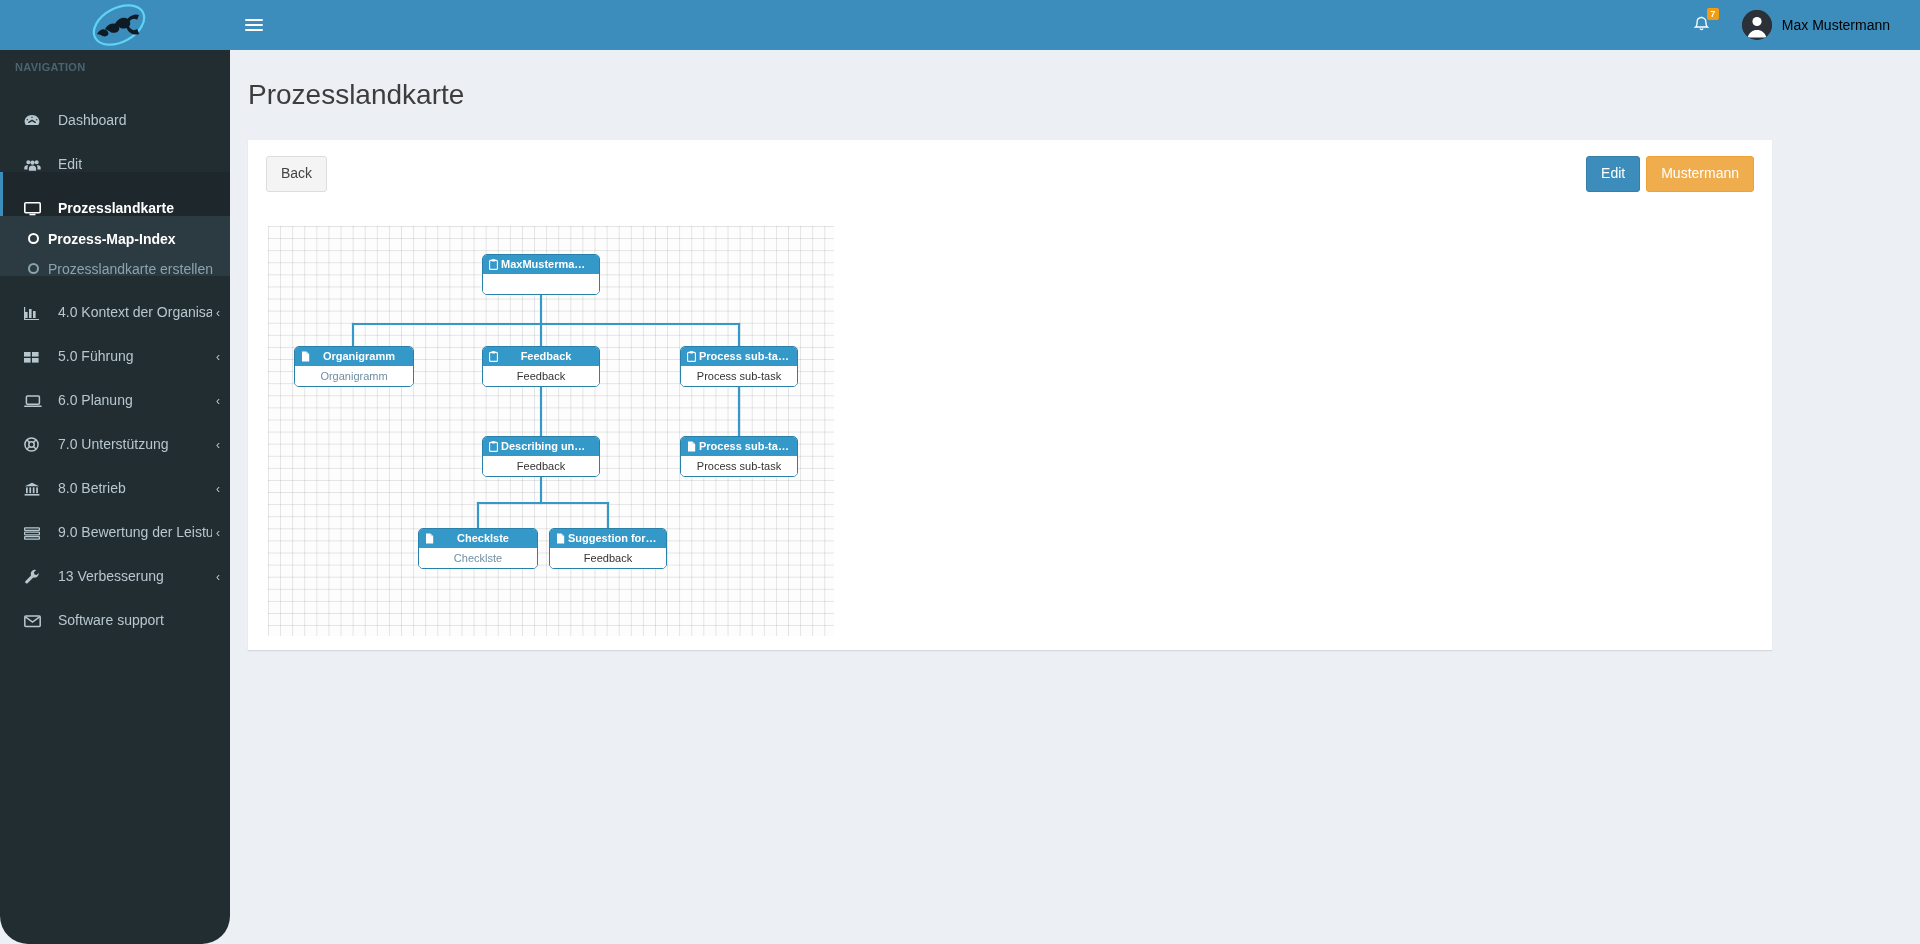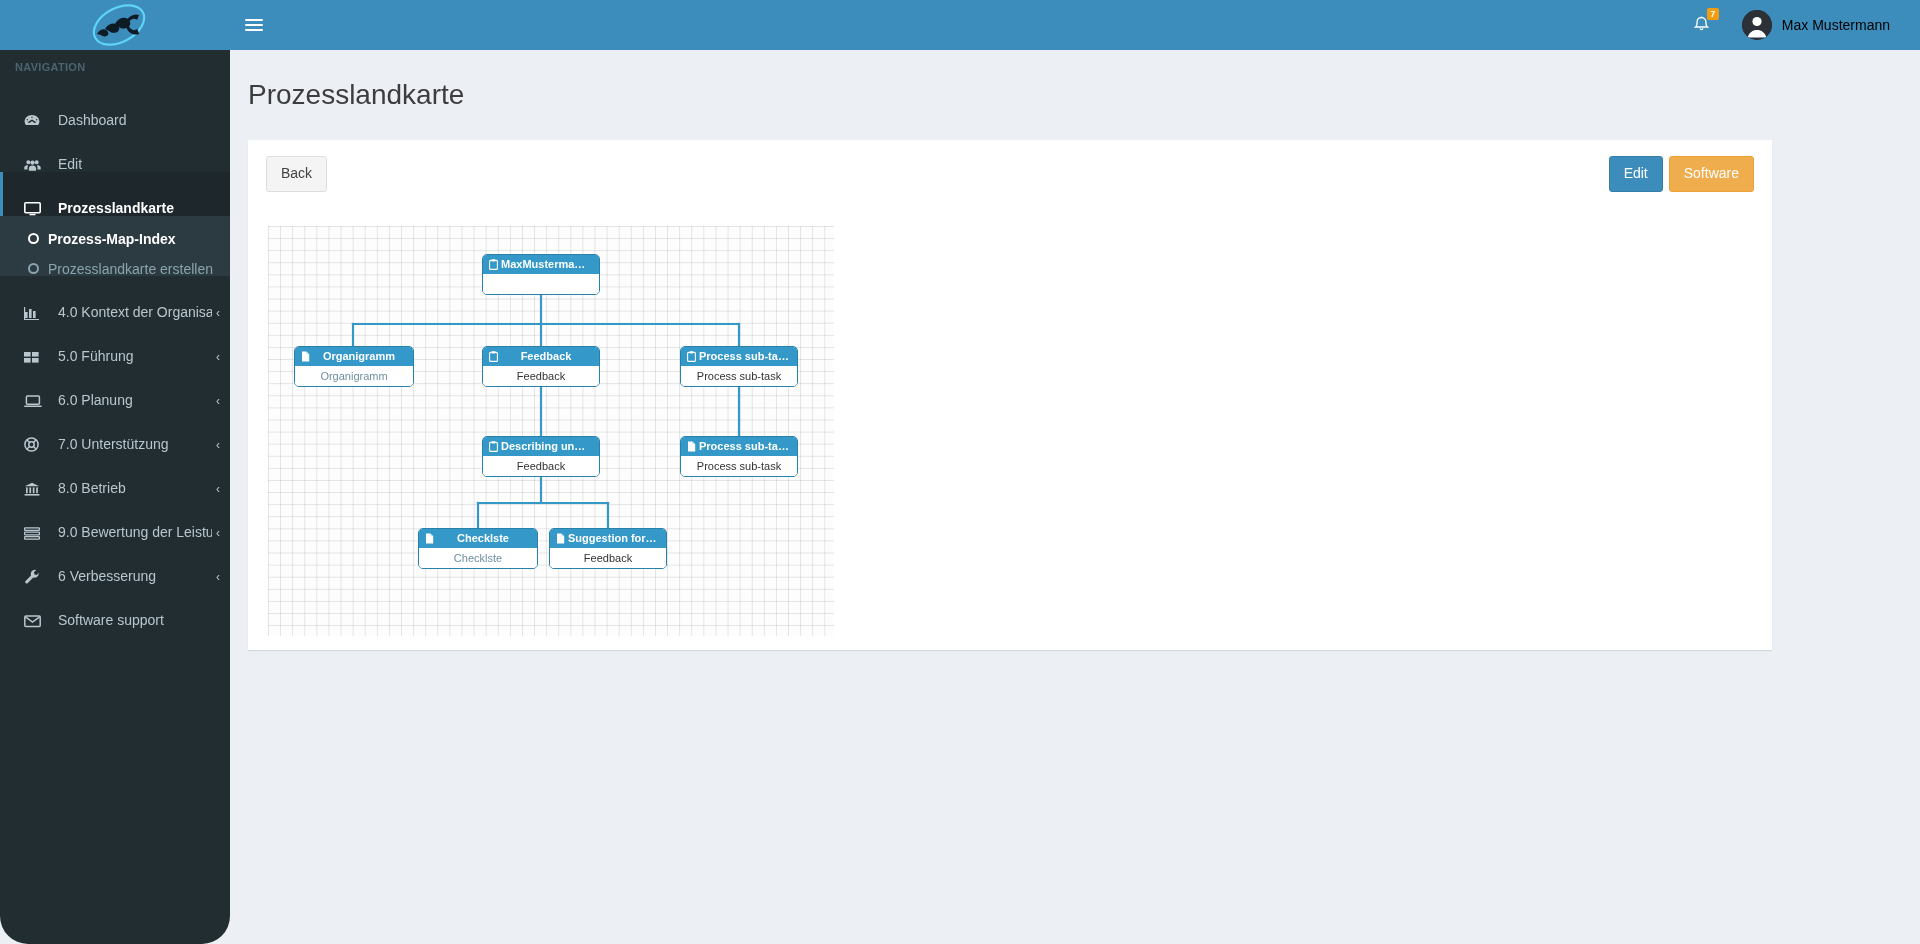--- a/index.html
+++ b/index.html
@@ -371,21 +371,21 @@
       <span class="lbl">9.0 Bewertung der Leistung</span>
       <span class="chev">‹</span>
     </div>
 
     <div class="nav-item">
       <span class="ico">
         <svg width="16" height="15" viewBox="0 0 16 15">
             <path fill="currentColor" d="M14.6 3.4a4.3 4.3 0 0 1-5.3 5.2L3.8 14a1.5 1.5 0 0 1-2.2-2.1l5.4-5.5A4.3 4.3 0 0 1 12.2.9L9.9 3.2l.6 2.2 2.2.6 2.3-2.3c-.1-.1-.2-.2-.4-.3z"></path>
           </svg>
       </span>
-      <span class="lbl">6 Verbesserung</span>
+      <span class="lbl">13 Verbesserung</span>
       <span class="chev">‹</span>
     </div>
 
     <div class="nav-item">
       <span class="ico">
         <svg width="17" height="13" viewBox="0 0 17 13">
             <rect x="0.8" y="1" width="15.4" height="10.6" rx="1" fill="none" stroke="currentColor" stroke-width="1.5"></rect>
             <path d="M1.4 1.8L8.5 7l7.1-5.2" fill="none" stroke="currentColor" stroke-width="1.5"></path>
           </svg>
       </span>
@@ -427,21 +427,21 @@
     <h1 id="page-title">Prozesslandkarte</h1>
   </div>
 
   <main id="content-body">
     <section id="panel">
 
       <div id="toolbar">
         <button class="btn btn-default">Back</button>
         <div id="toolbar-right">
           <button class="btn btn-info">Edit</button>
-          <button class="btn btn-warning">Software</button>
+          <button class="btn btn-warning">Mustermann</button>
         </div>
       </div>
 
     </section>
 
     <div id="canvas-wrap" style="left:38px; top:86px;">
       <div id="grid"></div>
 
       <svg id="edges" viewBox="0 0 566 410">
         <g fill="none" stroke="#3498c8" stroke-width="2.2" stroke-linecap="square">

